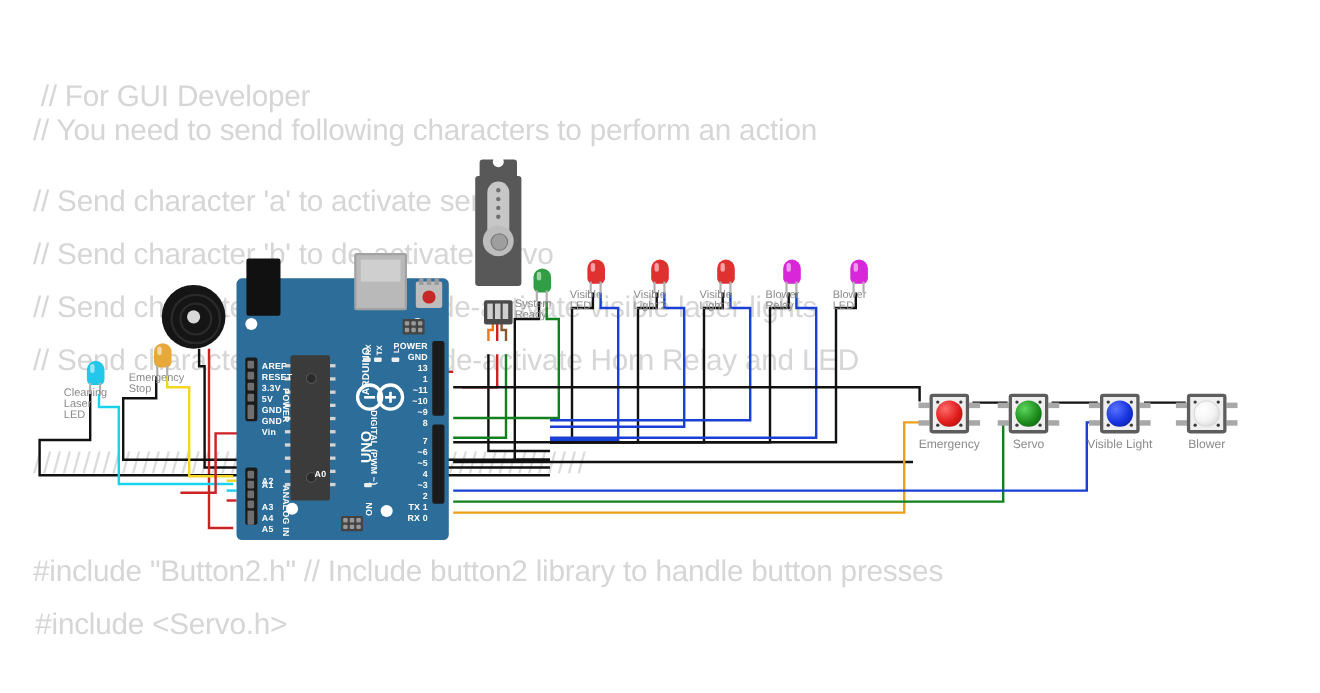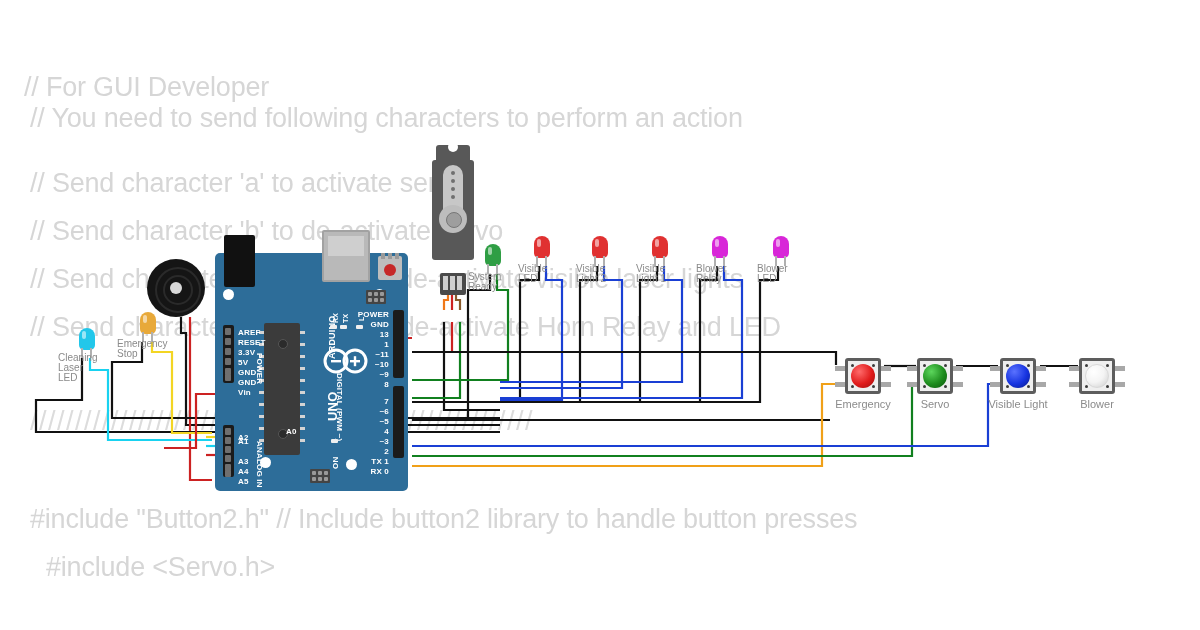--- a/index.html
+++ b/index.html
@@ -114,29 +114,29 @@
   .pbtn .cap{position:absolute;left:10px;top:10px;width:24px;height:24px;border-radius:50%;}
   .pbtn .scr{position:absolute;width:3px;height:3px;background:#3a3a3a;border-radius:50%;}
   .pbtn .leg{position:absolute;width:10px;height:5px;background:#a8a8a8;}
 </style>
 </head>
 <body>
 
 <div id="stage">
 
   <div class="code-layer">
-    <div class="code-line" style="left:24px;top:72px;">// For GUI Developer</div>
+    <div class="code-line" style="left:37px;top:72px;">// For GUI Developer</div>
     <div class="code-line" style="left:30px;top:103px;">// You need to send following characters to perform an action</div>
     <div class="code-line" style="left:30px;top:168px;">// Send character 'a' to activate servo</div>
     <div class="code-line" style="left:30px;top:216px;">// Send character 'b' to de-activate servo</div>
     <div class="code-line" style="left:30px;top:264px;">// Send character 'c' to activate/de-activate visible laser lights</div>
     <div class="code-line" style="left:30px;top:312px;">// Send character 'd' to activate/de-activate Horn Relay and LED</div>
     <div class="slashrow" style="left:30px;top:406px;">////////////////////////////////////////////////////////</div>
     <div class="code-line" style="left:30px;top:504px;">#include "Button2.h"  // Include button2 library to handle button presses</div>
-    <div class="code-line" style="left:46px;top:552px;">#include &lt;Servo.h&gt;</div>
+    <div class="code-line" style="left:32px;top:552px;">#include &lt;Servo.h&gt;</div>
   </div>
 
   <div class="circuit">
   <svg width="1200" height="630" viewBox="0 0 1200 630">
     <g fill="none" stroke-width="2.2" stroke-linecap="butt" stroke-linejoin="miter">
 
       <path d="M181,317 L181,333 L186,333 L186,425 L500,425" stroke="#111111"></path>
       <path d="M190,317 L190,480 L212,480" stroke="#cc2222"></path>
 
       <path d="M82,358 L82,400 L36,400 L36,432 L500,432" stroke="#111111"></path>

